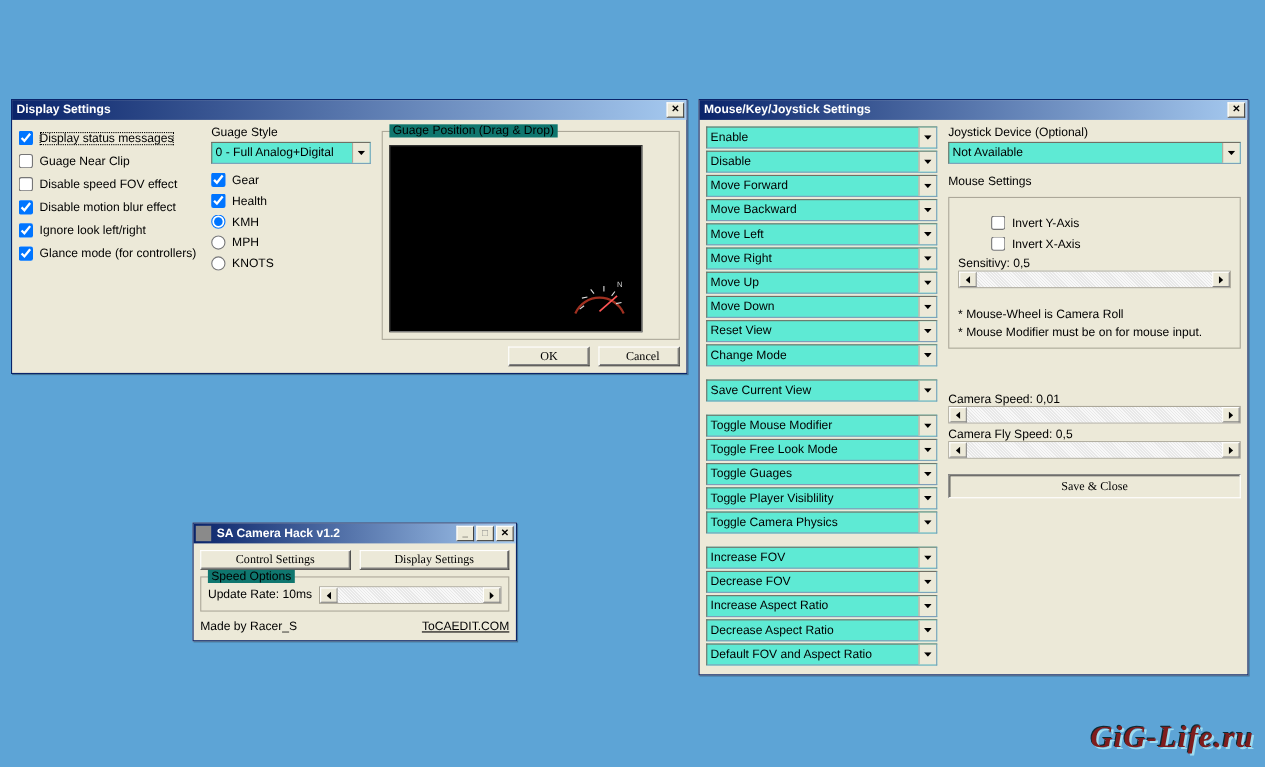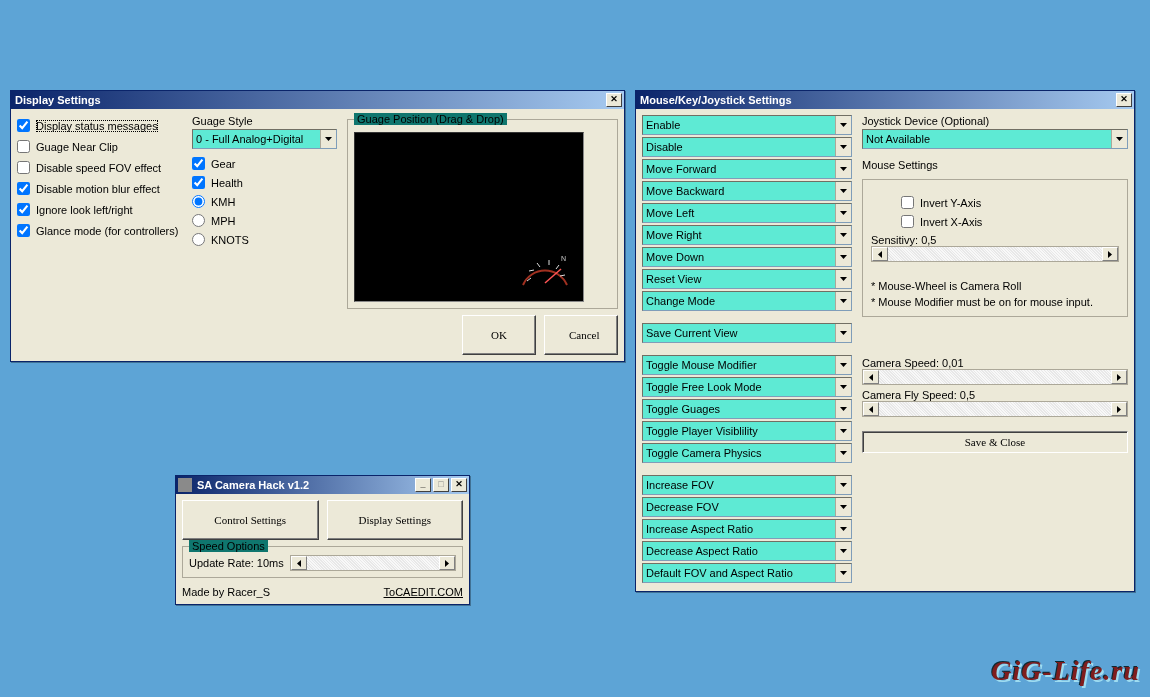--- a/index.html
+++ b/index.html
@@ -77,21 +77,21 @@
   }
   .dotted {
     outline: 1px dotted #000;
     outline-offset: -1px;
   }
   .btn {
     background: #ece9d8;
     border: 1px solid #404040;
     border-top-color:#fff; border-left-color:#fff;
     box-shadow: inset -1px -1px 0 #808080, inset 1px 1px 0 #ece9d8;
-    height: 40px;
+    height: 18px;
     font: 11px Tahoma;
     padding: 0 24px;
     cursor: default;
   }
   .btn-inset {
     background: #ece9d8;
     border: 1px solid #808080;
     border-right-color:#fff; border-bottom-color:#fff;
     box-shadow: inset 1px 1px 0 #404040, inset -1px -1px 0 #ece9d8;
     height: 22px;
@@ -341,20 +341,28 @@
         </div>
         <div class="combo" style="margin-bottom: 2px;">
           <span class="txt">Move Right</span>
           <span class="arrow">
             <svg width="7" height="4">
               <polygon points="0,0 7,0 3.5,4" fill="#000"></polygon>
             </svg>
           </span>
         </div>
         <div class="combo" style="margin-bottom: 2px;">
+          <span class="txt">Move Up</span>
+          <span class="arrow">
+            <svg width="7" height="4">
+              <polygon points="0,0 7,0 3.5,4" fill="#000"></polygon>
+            </svg>
+          </span>
+        </div>
+        <div class="combo" style="margin-bottom: 2px;">
           <span class="txt">Move Down</span>
           <span class="arrow">
             <svg width="7" height="4">
               <polygon points="0,0 7,0 3.5,4" fill="#000"></polygon>
             </svg>
           </span>
         </div>
         <div class="combo" style="margin-bottom: 2px;">
           <span class="txt">Reset View</span>
           <span class="arrow">

